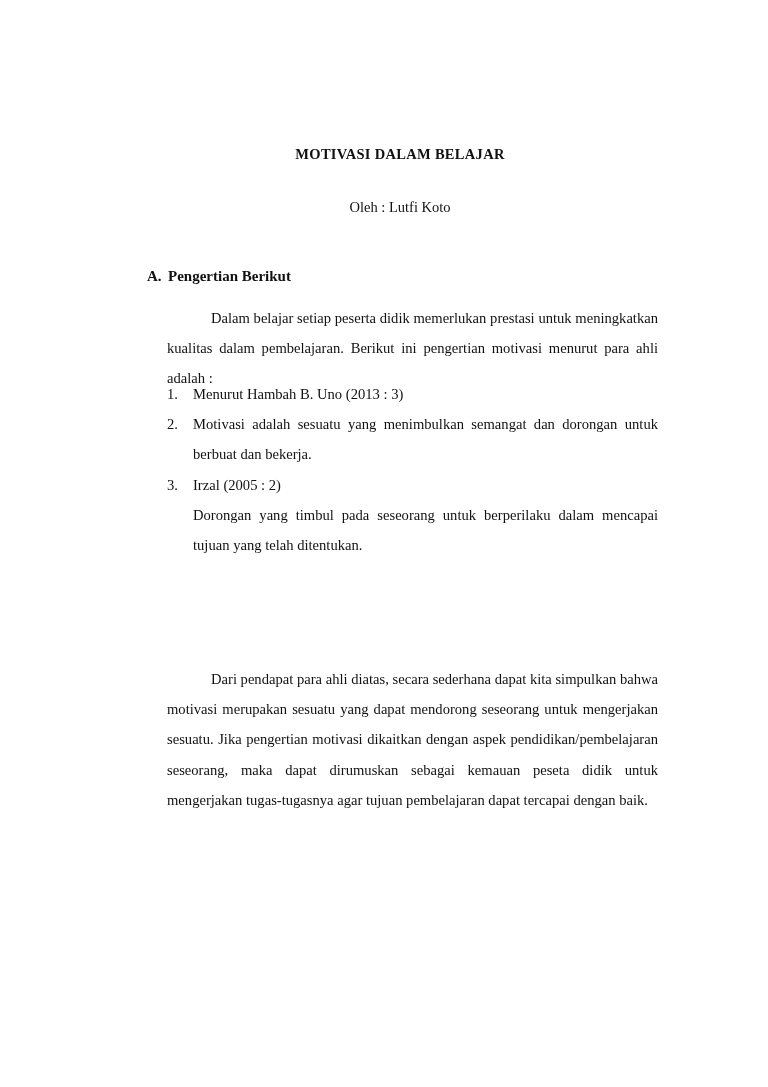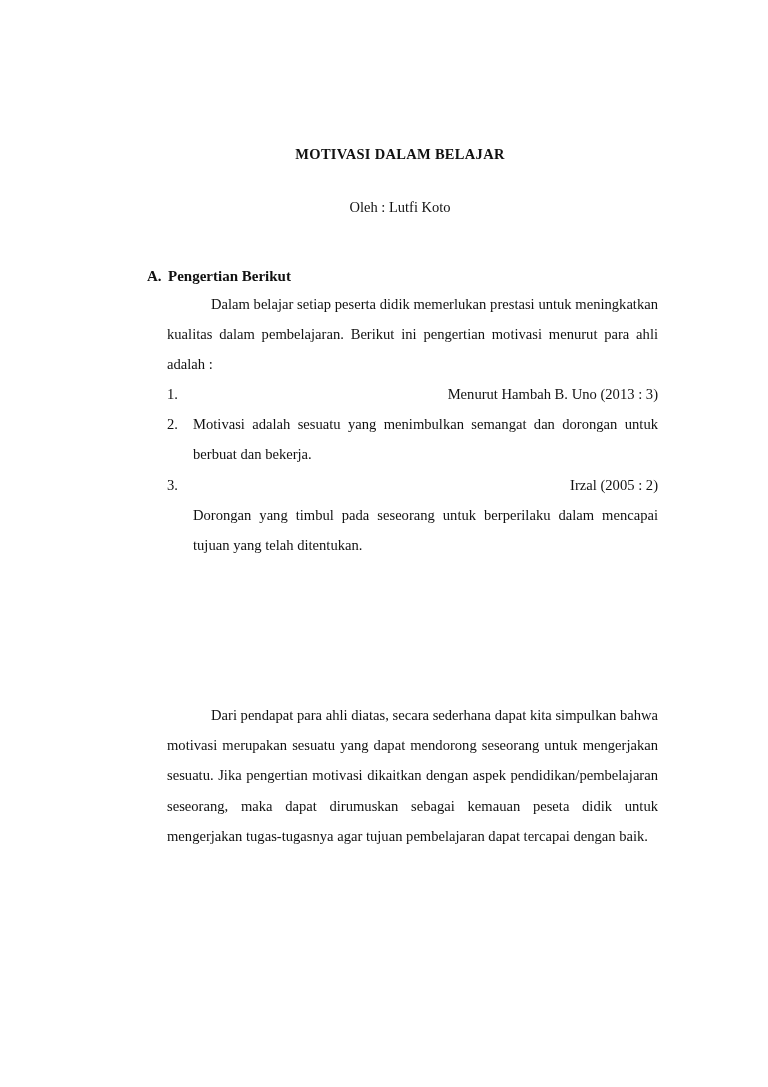--- a/index.html
+++ b/index.html
@@ -77,57 +77,56 @@
     position: relative;
     padding-left: 26px;
   }
   .list-item .num {
     position: absolute;
     left: 0;
     top: 0;
   }
   .list-item .head {
     display: block;
-    text-align: right;
   }
   .list-item .desc {
     display: block;
     text-align: justify;
   }
 </style>
 </head>
 <body>
 
 <div class="page">
 
   <div class="title">MOTIVASI DALAM BELAJAR</div>
 
   <div class="author">Oleh : Lutfi  Koto</div>
 
   <div class="section-heading">
     <span class="letter">A.</span><span>Pengertian  Berikut</span>
   </div>
 
-  <div class="body-block" style="top: 289px;">
+  <div class="body-block" style="top: 303px;">
     <p class="p indent">Dalam belajar setiap peserta didik memerlukan prestasi untuk meningkatkan kualitas dalam pembelajaran. Berikut ini pengertian motivasi menurut para ahli adalah :</p>
   </div>
 
   <div class="list" style="top: 379px;">
     <div class="list-item">
       <span class="num">1.</span>
       <span class="head">Menurut Hambah B. Uno (2013 : 3)</span>
     </div>
     <div class="list-item">
       <span class="num">2.</span>
       <span class="desc">Motivasi adalah sesuatu yang menimbulkan semangat dan dorongan untuk berbuat dan bekerja.</span>
     </div>
     <div class="list-item">
       <span class="num">3.</span>
       <span class="head">Irzal (2005 : 2)</span>
       <span class="desc">Dorongan yang timbul pada seseorang untuk berperilaku dalam mencapai tujuan yang telah ditentukan.</span>
     </div>
   </div>
 
-  <div class="body-block" style="top: 664px; margin-top: 36px;">
+  <div class="body-block" style="top: 664px;">
     <p class="p indent">Dari pendapat para ahli diatas, secara sederhana dapat kita simpulkan bahwa motivasi merupakan sesuatu yang dapat mendorong seseorang untuk mengerjakan sesuatu. Jika pengertian motivasi dikaitkan dengan aspek pendidikan/pembelajaran seseorang, maka dapat dirumuskan sebagai kemauan peseta didik untuk mengerjakan tugas-tugasnya agar tujuan pembelajaran dapat tercapai dengan baik.</p>
   </div>
 
 </div>
 
 </body></html>

